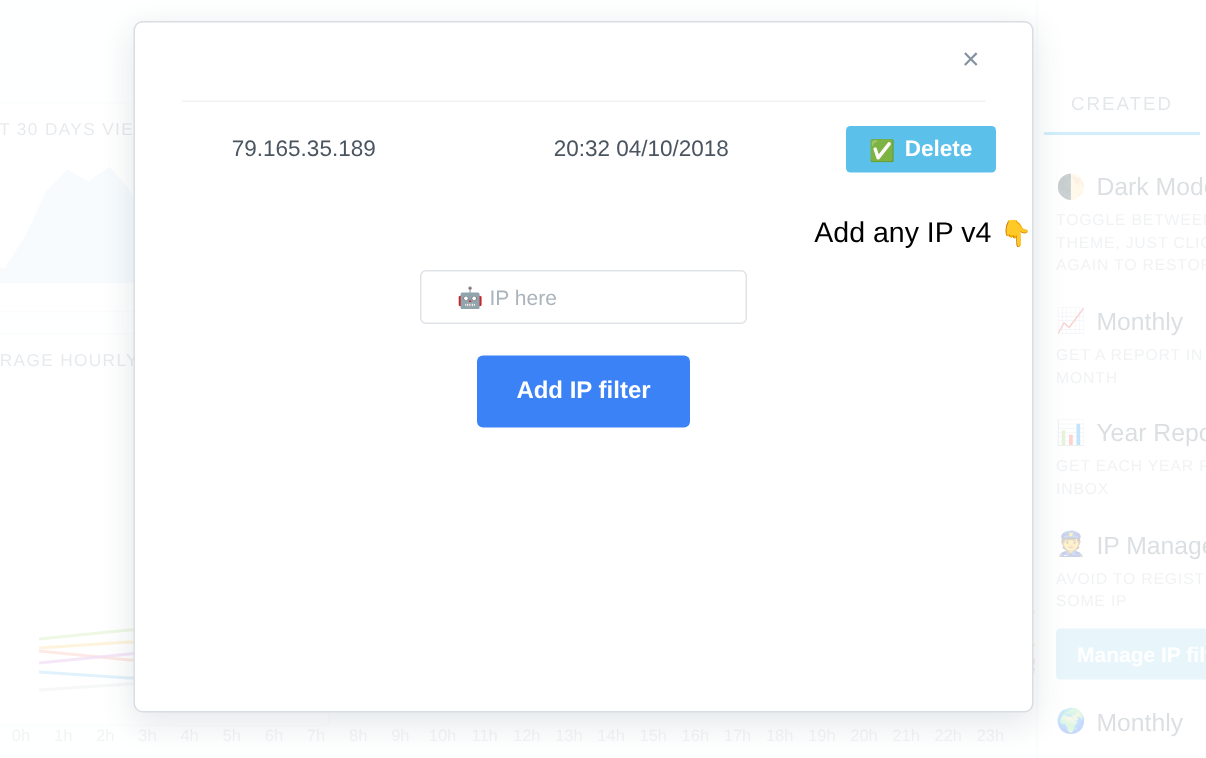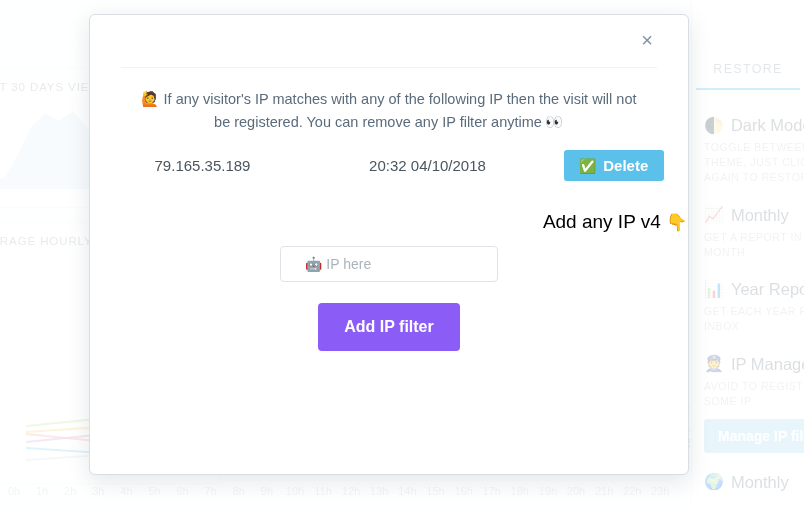--- a/index.html
+++ b/index.html
@@ -276,21 +276,21 @@
     color: #4a5560;
     border-radius: 3px;
     padding: 3px 6px;
     font-family: "Liberation Mono", monospace;
     font-size: 13px;
     margin-left: 3px;
   }
 
   .add-btn-wrap { text-align: center; margin-top: 21px; }
   .add-btn {
-    background: #8b5cf6;
+    background: #3b82f6;
     color: #ffffff;
     border: none;
     border-radius: 4px;
     font-size: 16px;
     font-weight: bold;
     padding: 15px 26px;
     cursor: pointer;
     font-family: "Liberation Sans", sans-serif;
   }
 </style>
@@ -346,21 +346,21 @@
       <polyline points="0,130 60,124 120,122 180,134 240,112 300,118 360,110 420,120 480,108 540,116 600,104 664,112" fill="none" stroke="#9ed96a" stroke-width="2" opacity="0.75"></polyline>
       <polyline points="0,136 60,132 120,136 180,140 240,126 300,134 360,128 420,138 480,130 540,136 600,126 664,134" fill="none" stroke="#f5c242" stroke-width="2" opacity="0.75"></polyline>
       <polyline points="0,138 60,144 120,142 180,148 240,140 300,146 360,138 420,148 480,142 540,148 600,140 664,146" fill="none" stroke="#f4876f" stroke-width="2" opacity="0.75"></polyline>
       <polyline points="0,146 60,140 120,134 180,146 240,152 300,144 360,150 420,142 480,152 540,144 600,150 664,144" fill="none" stroke="#c679d6" stroke-width="2" opacity="0.75"></polyline>
       <polyline points="0,152 60,156 120,154 180,160 240,166 300,156 360,162 420,154 480,160 540,152 600,158 664,150" fill="none" stroke="#5bb8ef" stroke-width="2" opacity="0.75"></polyline>
       <polyline points="0,164 60,160 120,156 180,158 240,154 300,158 360,152 420,156 480,150 540,154 600,148 664,152" fill="none" stroke="#cdd4da" stroke-width="2" opacity="0.8"></polyline>
     </svg>
   </div>
 
   <div class="bg-right">
-    <div class="panel-tab">RESTORE</div>
+    <div class="panel-tab">CREATED</div>
     <div class="panel-list">
         <div class="panel-item">
           <div class="panel-item-head">
             <span class="panel-emoji">🌓</span>
             <span>Dark Mode</span>
           </div>
           <div class="panel-item-desc">TOGGLE BETWEEN DARK<br>THEME, JUST CLICK<br>AGAIN TO RESTORE</div>
         </div>
         <div class="panel-item">
           <div class="panel-item-head">
@@ -392,24 +392,20 @@
 
 <div id="modal-overlay"></div>
 
 <div id="modal">
 
   <div class="modal-header">
     <button class="modal-close">×</button>
   </div>
 
 
-  <div class="modal-desc">
-    <span class="d-emoji">🙋</span>
-    <span>If any visitor's IP matches with any of the following IP then the visit will not be registered. You can remove any IP filter anytime 👀</span>
-  </div>
 
 
   <div class="table-row">
     <div class="col-ip">79.165.35.189</div>
     <div class="col-date">20:32 04/10/2018</div>
     <div class="col-act">
       <button class="delete-btn">
         <span class="d-emoji">✅</span>
           <span>Delete</span>
       </button>

